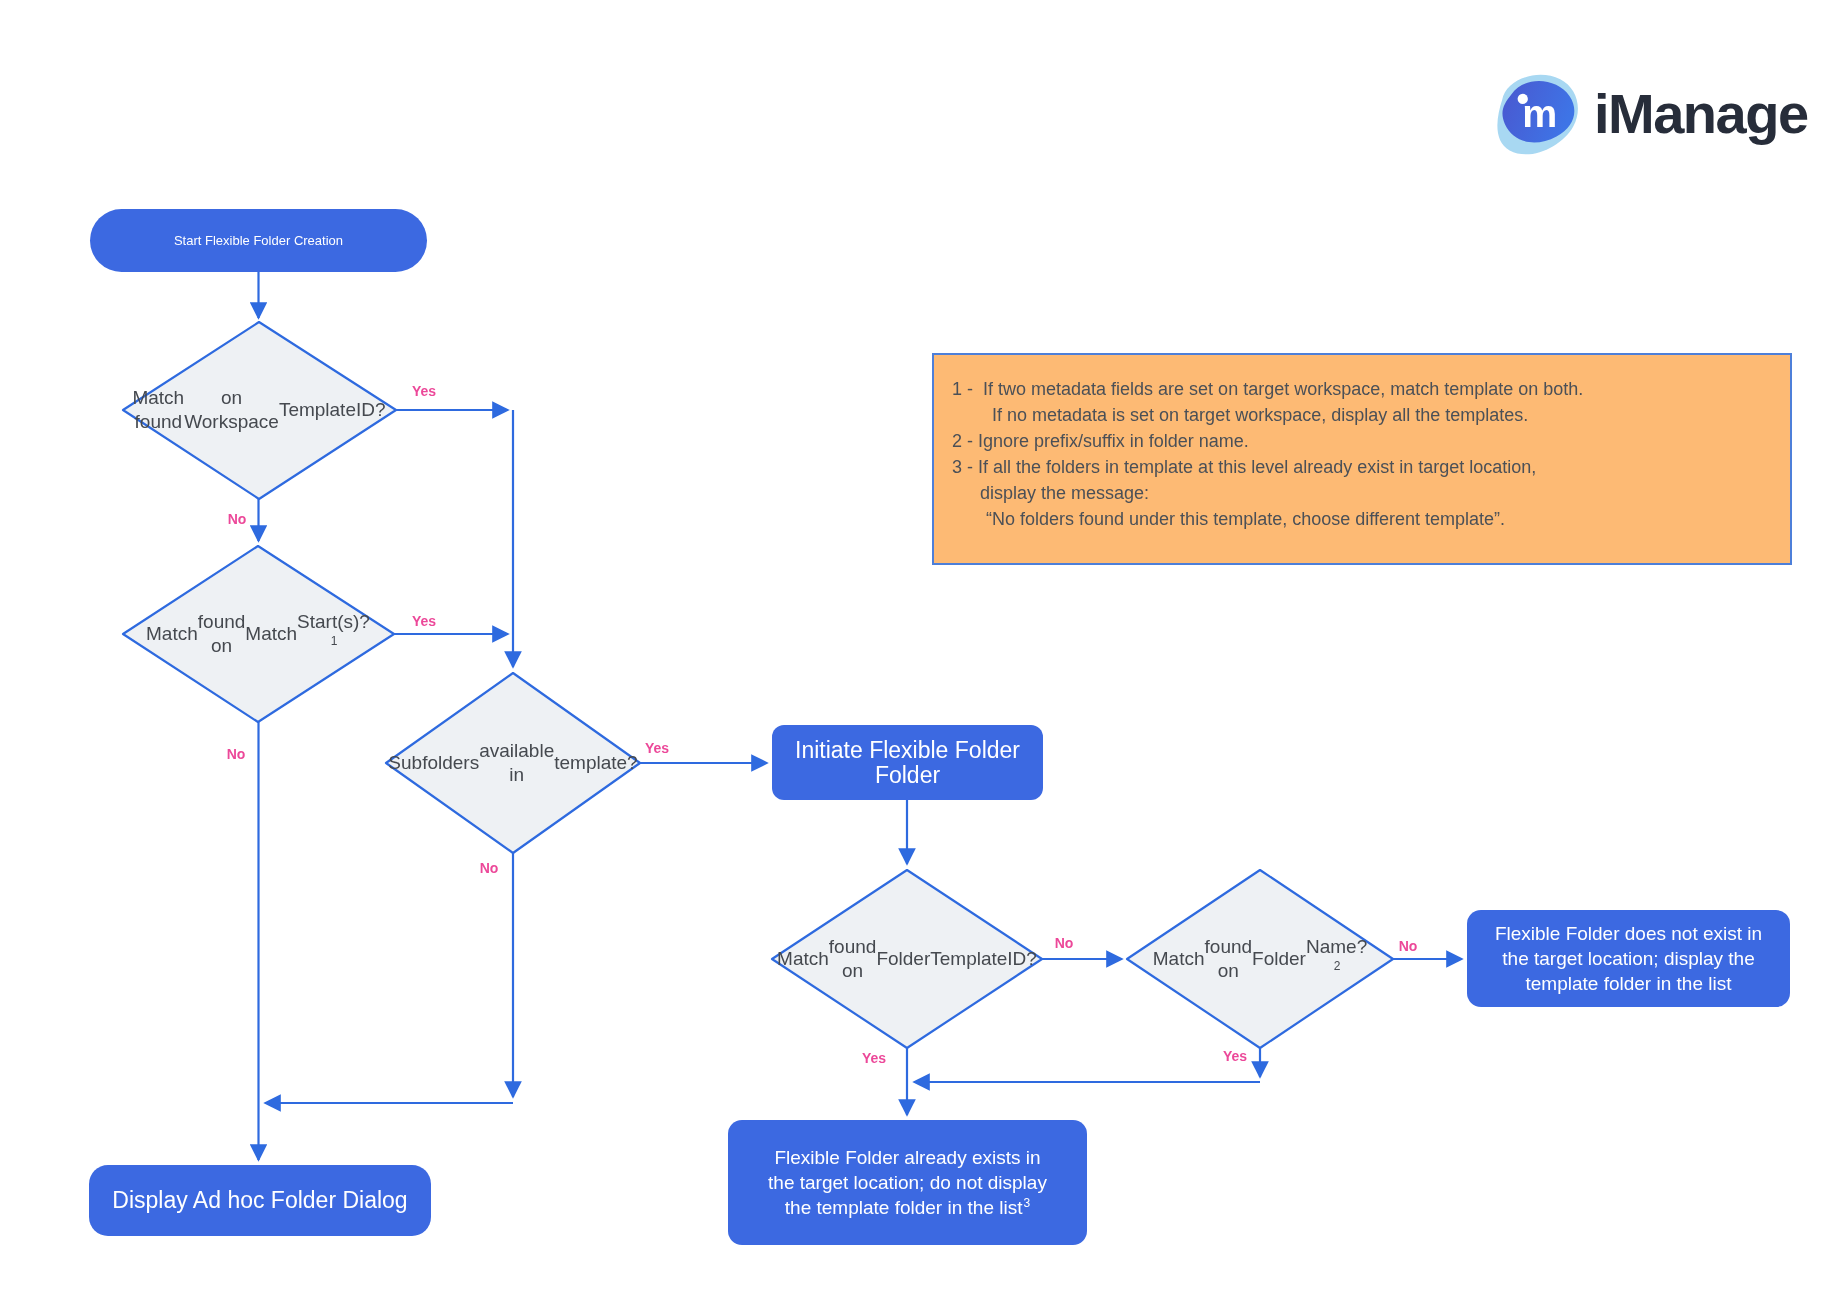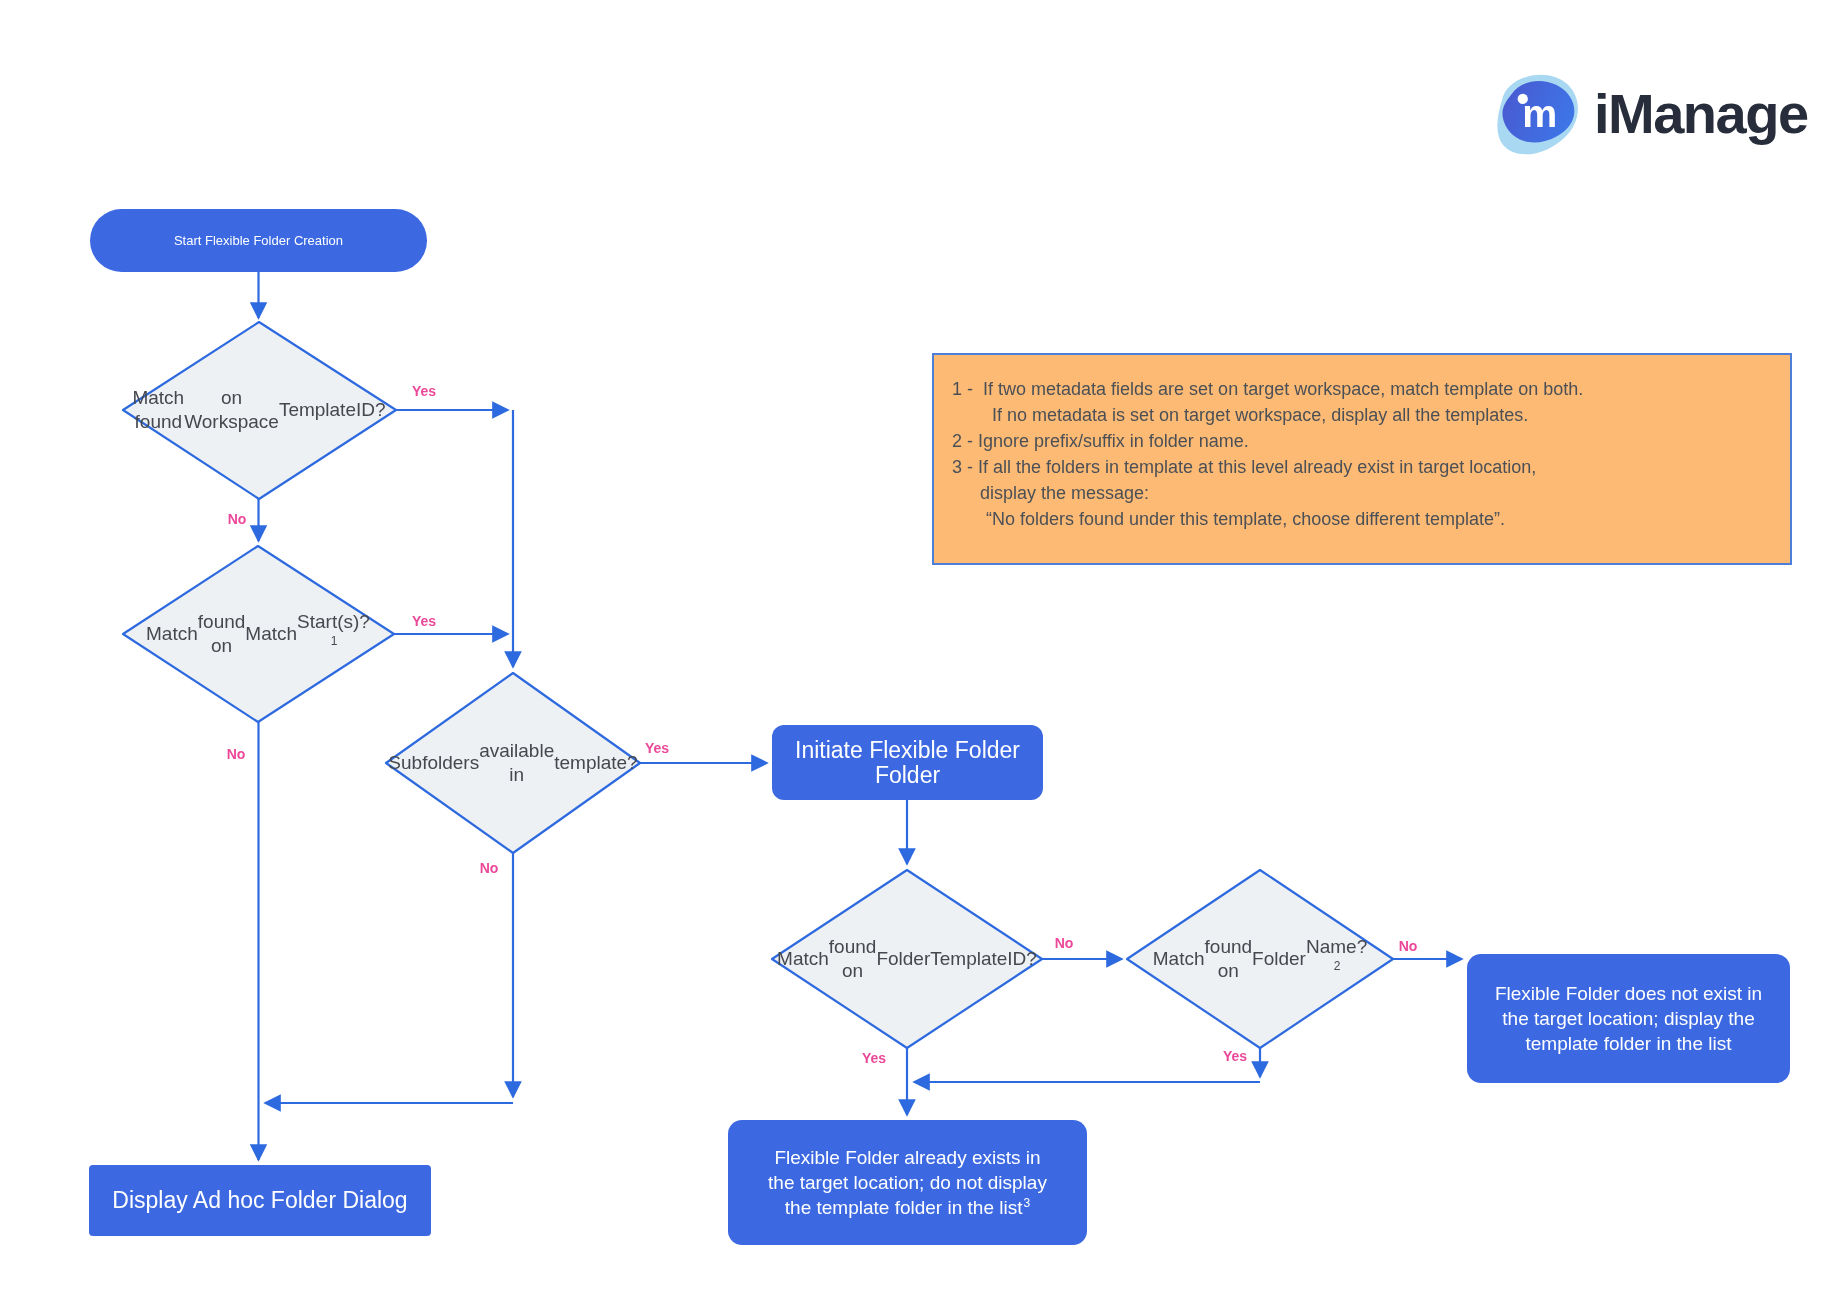--- a/index.html
+++ b/index.html
@@ -8,23 +8,23 @@
   #svg-layer{position:absolute;left:0;top:0;width:1840px;height:1301px;}
   .diamond{fill:#eef1f4;stroke:#2e6adf;stroke-width:2.2;stroke-linejoin:round;}
   .edge{fill:none;stroke:#2e6adf;stroke-width:2.2;}
 
   .node{position:absolute;box-sizing:border-box;}
   .box{background:#3c69e1;color:#ffffff;display:flex;flex-direction:column;
        justify-content:center;align-items:center;text-align:center;
        font-size:23px;line-height:25px;}
   #start{left:90px;top:209px;width:337px;height:63px;border-radius:32px;font-size:13px;}
   #initiate{left:772px;top:725px;width:271px;height:75px;border-radius:12px;}
-  #notexist{left:1467px;top:910px;width:323px;height:129px;border-radius:14px;font-size:19px;margin-top:44px;}
+  #notexist{left:1467px;top:910px;width:323px;height:97px;border-radius:14px;font-size:19px;}
   #exists{left:728px;top:1120px;width:359px;height:125px;border-radius:14px;font-size:19px;}
-  #display{left:89px;top:1165px;width:342px;height:71px;border-radius:4px;}
+  #display{left:89px;top:1165px;width:342px;height:71px;border-radius:19px;}
 
   .dtext{position:absolute;display:flex;flex-direction:row;justify-content:center;
          align-items:center;text-align:center;color:#45494f;font-size:19px;line-height:24px;}
   #d1text{left:159px;top:348px;width:200px;height:124px;}
   #d2text{left:158px;top:572px;width:200px;height:124px;}
   #subftext{left:413px;top:701px;width:200px;height:124px;}
   #fttext{left:807px;top:882px;width:200px;height:154px;}
   #fntext{left:1160px;top:888px;width:200px;height:142px;}
 
   sup{font-size:12px;line-height:0;margin-left:1px;}

